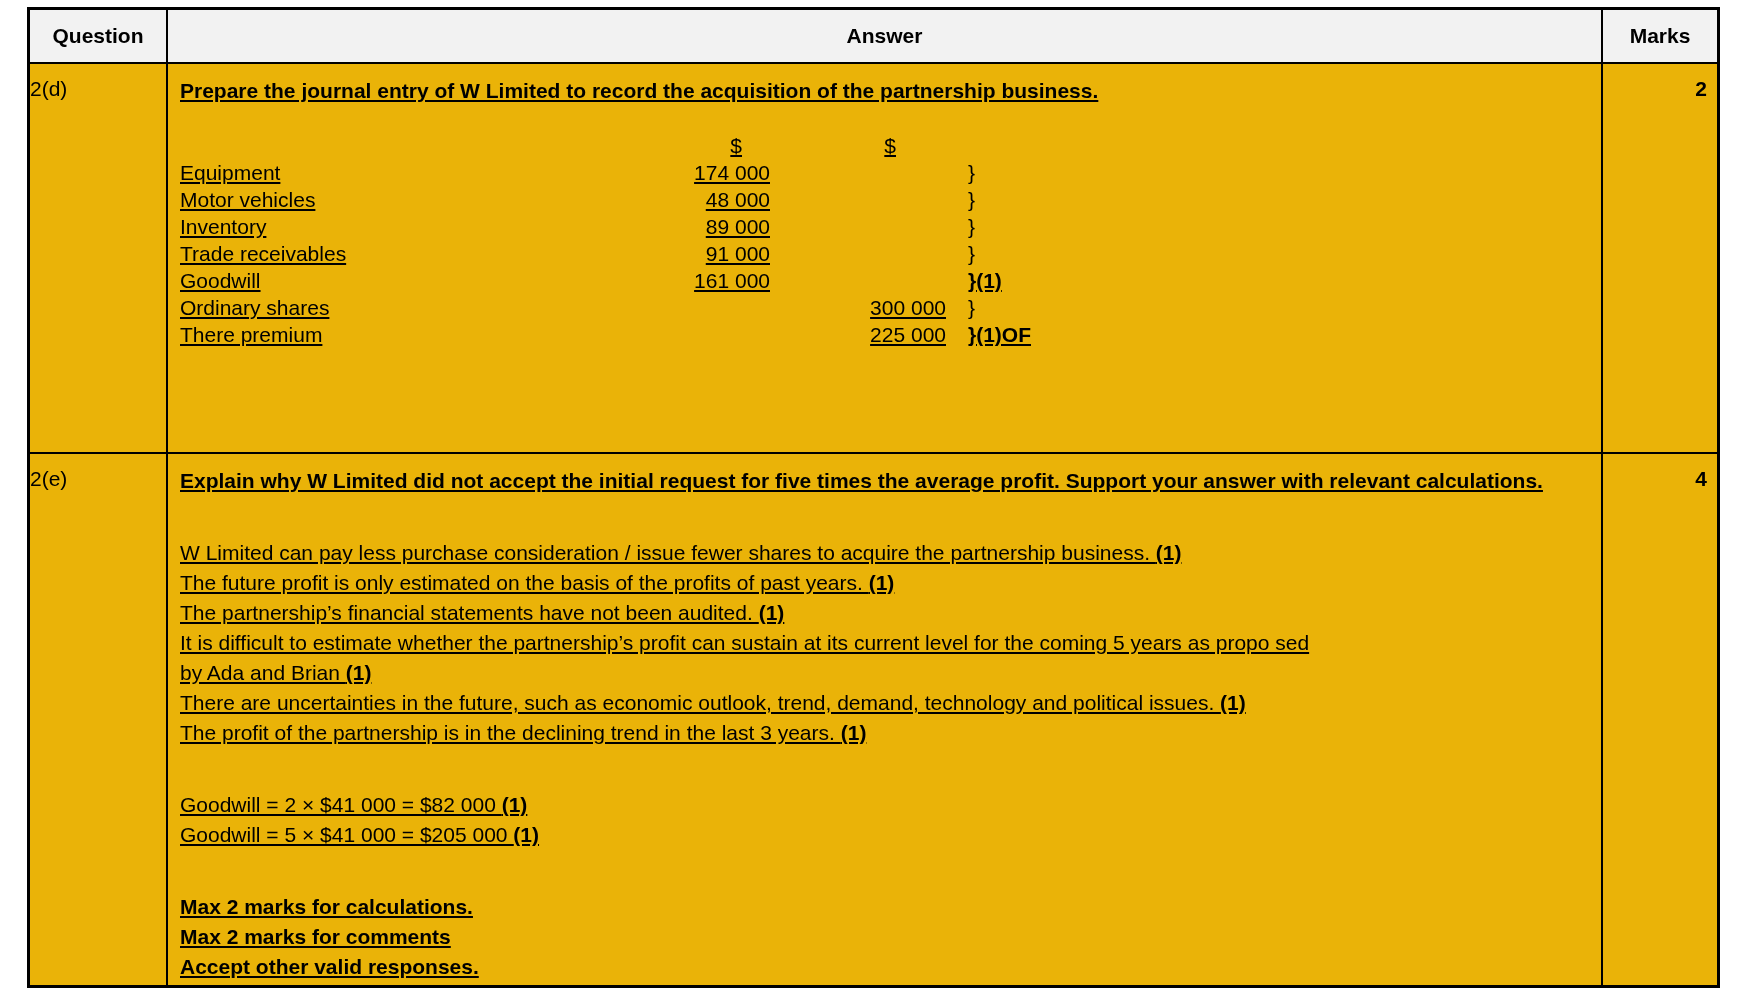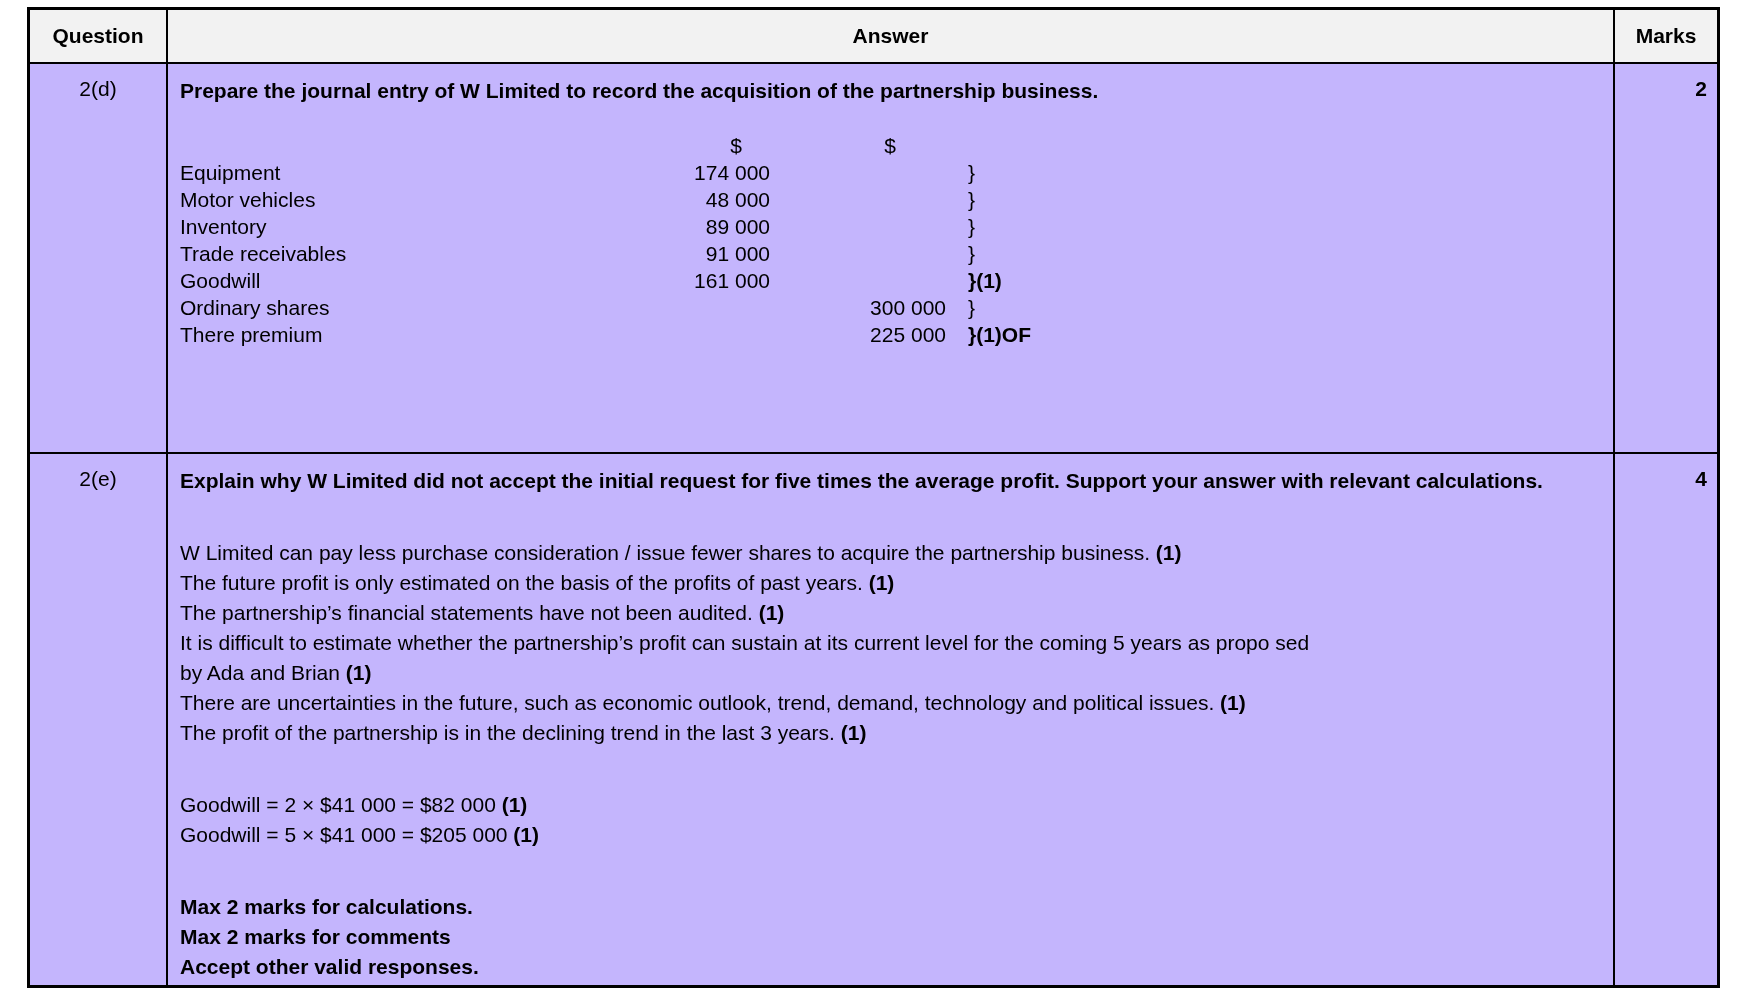--- a/index.html
+++ b/index.html
@@ -8,40 +8,40 @@
     background: #ffffff;
     font-family: "Liberation Sans", "DejaVu Sans", sans-serif;
     font-size: 21px;
     color: #000000;
   }
   .mtable {
     position: absolute;
     left: 27px; top: 7px;
     width: 1693px;
     border: 3px solid #000;
-    background: #c4b5fd;
+    background: #eab308;
   }
   .mrow { display: flex; }
   .mrow + .mrow { border-top: 2px solid #000; }
 
   .q-cell { width: 138px; flex: none; border-right: 2px solid #000; }
   .a-cell { flex: 1; border-right: 2px solid #000; }
-  .m-cell { width: 102px; flex: none; }
+  .m-cell { width: 114px; flex: none; }
 
   
   .header-row .hcell {
     background: #f2f2f2;
     height: 52px;
     display: flex; align-items: center; justify-content: center;
     font-weight: bold;
   }
 
   
-  .body-row .q-cell { text-align: center; padding-top: 13px; }
-  .body-row .a-cell { padding: 12px 16px 0 12px; }
+  .body-row .q-cell { padding-top: 13px; }
+  .body-row .a-cell { padding: 12px 16px 0 12px; text-decoration: underline; }
   .body-row .m-cell { text-align: right; padding: 13px 10px 0 0; font-weight: bold; }
   .row-2d > div { min-height: 388px; }
   .row-2e > div { min-height: 531px; }
 
   .heading { font-weight: bold; line-height: 30px; }
 
   
   .journal { margin-top: 26px; line-height: 27px; }
   .jrow { display: flex; }
   .j-acct  { width: 390px; flex: none; }

